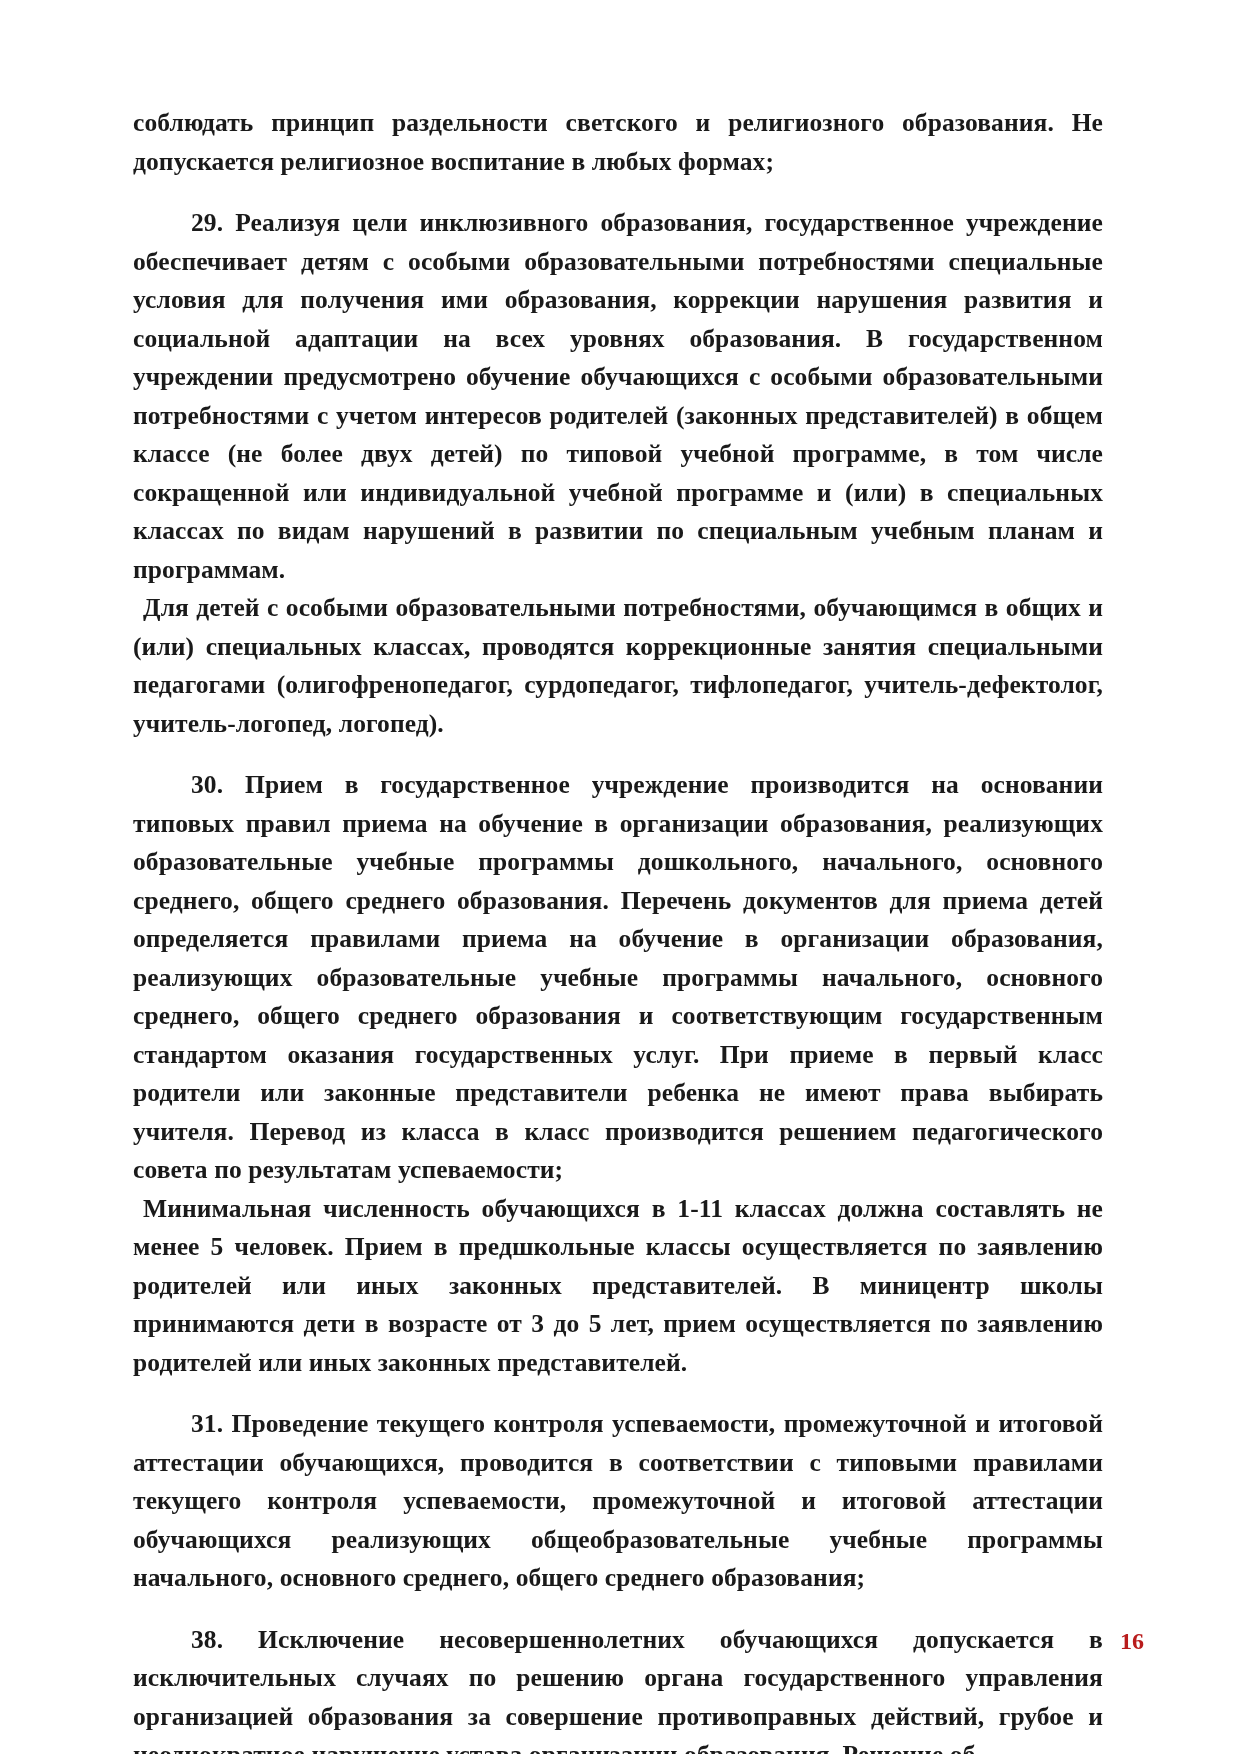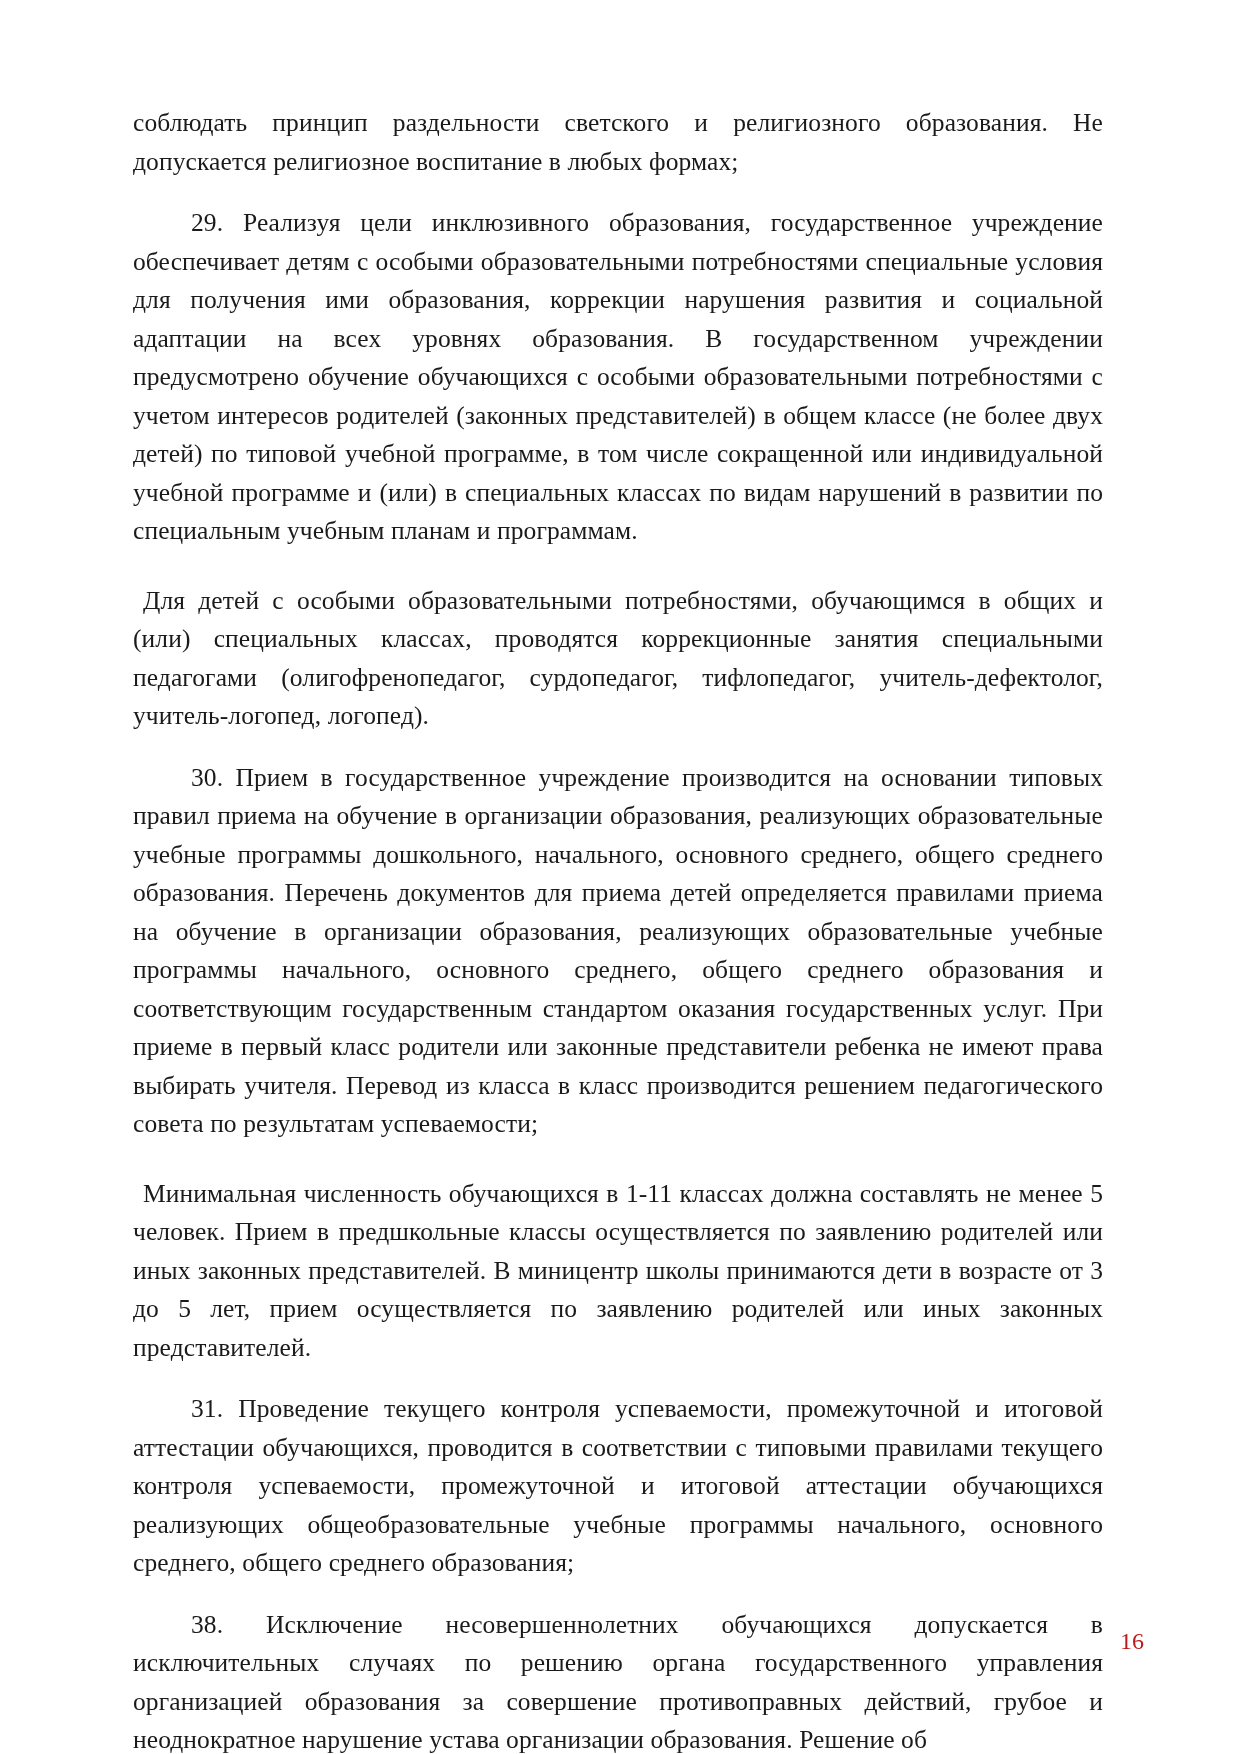--- a/index.html
+++ b/index.html
@@ -8,20 +8,21 @@
     background: #ffffff;
   }
   .page {
     position: relative;
     width: 1240px;
     height: 1754px;
     background: #ffffff;
     font-family: "Liberation Serif", "DejaVu Serif", serif;
     box-sizing: border-box;
     overflow: hidden;
+    font-weight: bold;
   }
   .content {
     position: absolute;
     left: 133px;
     top: 104px;
     width: 970px;
   }
   p {
     margin: 0;
     font-size: 25.5px;
@@ -30,21 +31,20 @@
     text-align: justify;
     text-justify: inter-word;
     letter-spacing: 0.1px;
   }
   p.indent {
     text-indent: 58px;
     margin-top: 23px;
   }
   p.indent-small {
     text-indent: 10px;
-    margin-top: 31px;
   }
   p.indent-large {
     text-indent: 76px;
   }
   .pageno {
     position: absolute;
     right: 96px;
     top: 1628px;
     font-size: 24px;
     color: #b91c1c;

